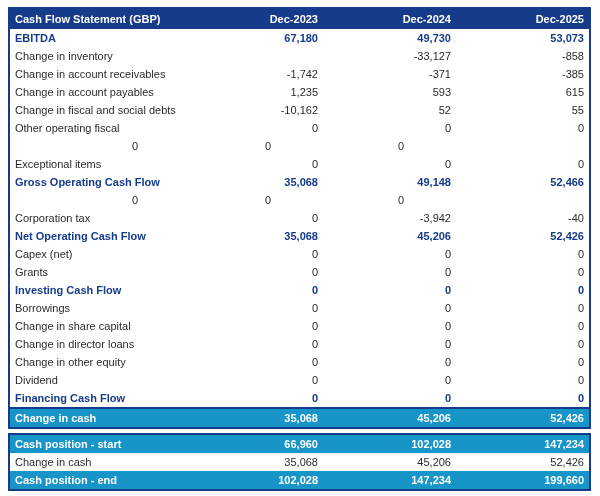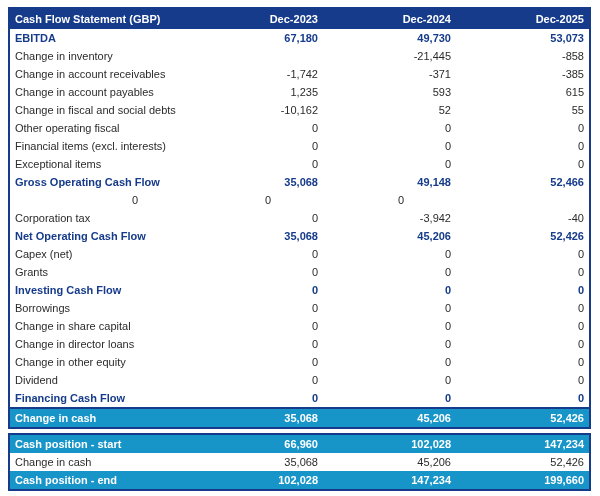--- a/index.html
+++ b/index.html
@@ -73,21 +73,21 @@
     </div>
     <div id="main-rows">
         <div class="row bold">
           <div class="cell label">EBITDA</div>
           <div class="cell num">67,180</div>
           <div class="cell num">49,730</div>
           <div class="cell num">53,073</div>
         </div>
         <div class="row normal">
           <div class="cell label">Change in inventory</div>
-          <div class="cell num">-21,445</div>
+          <div class="cell num">-33,127</div>
           <div class="cell num">-858</div>
         </div>
         <div class="row normal">
           <div class="cell label">Change in account receivables</div>
           <div class="cell num">-1,742</div>
           <div class="cell num">-371</div>
           <div class="cell num">-385</div>
         </div>
         <div class="row normal">
           <div class="cell label">Change in account payables</div>
@@ -101,21 +101,20 @@
           <div class="cell num">52</div>
           <div class="cell num">55</div>
         </div>
         <div class="row normal">
           <div class="cell label">Other operating fiscal</div>
           <div class="cell num">0</div>
           <div class="cell num">0</div>
           <div class="cell num">0</div>
         </div>
         <div class="row normal">
-          <div class="cell label">Financial items (excl. interests)</div>
           <div class="cell num">0</div>
           <div class="cell num">0</div>
           <div class="cell num">0</div>
         </div>
         <div class="row normal">
           <div class="cell label">Exceptional items</div>
           <div class="cell num">0</div>
           <div class="cell num">0</div>
           <div class="cell num">0</div>
         </div>

